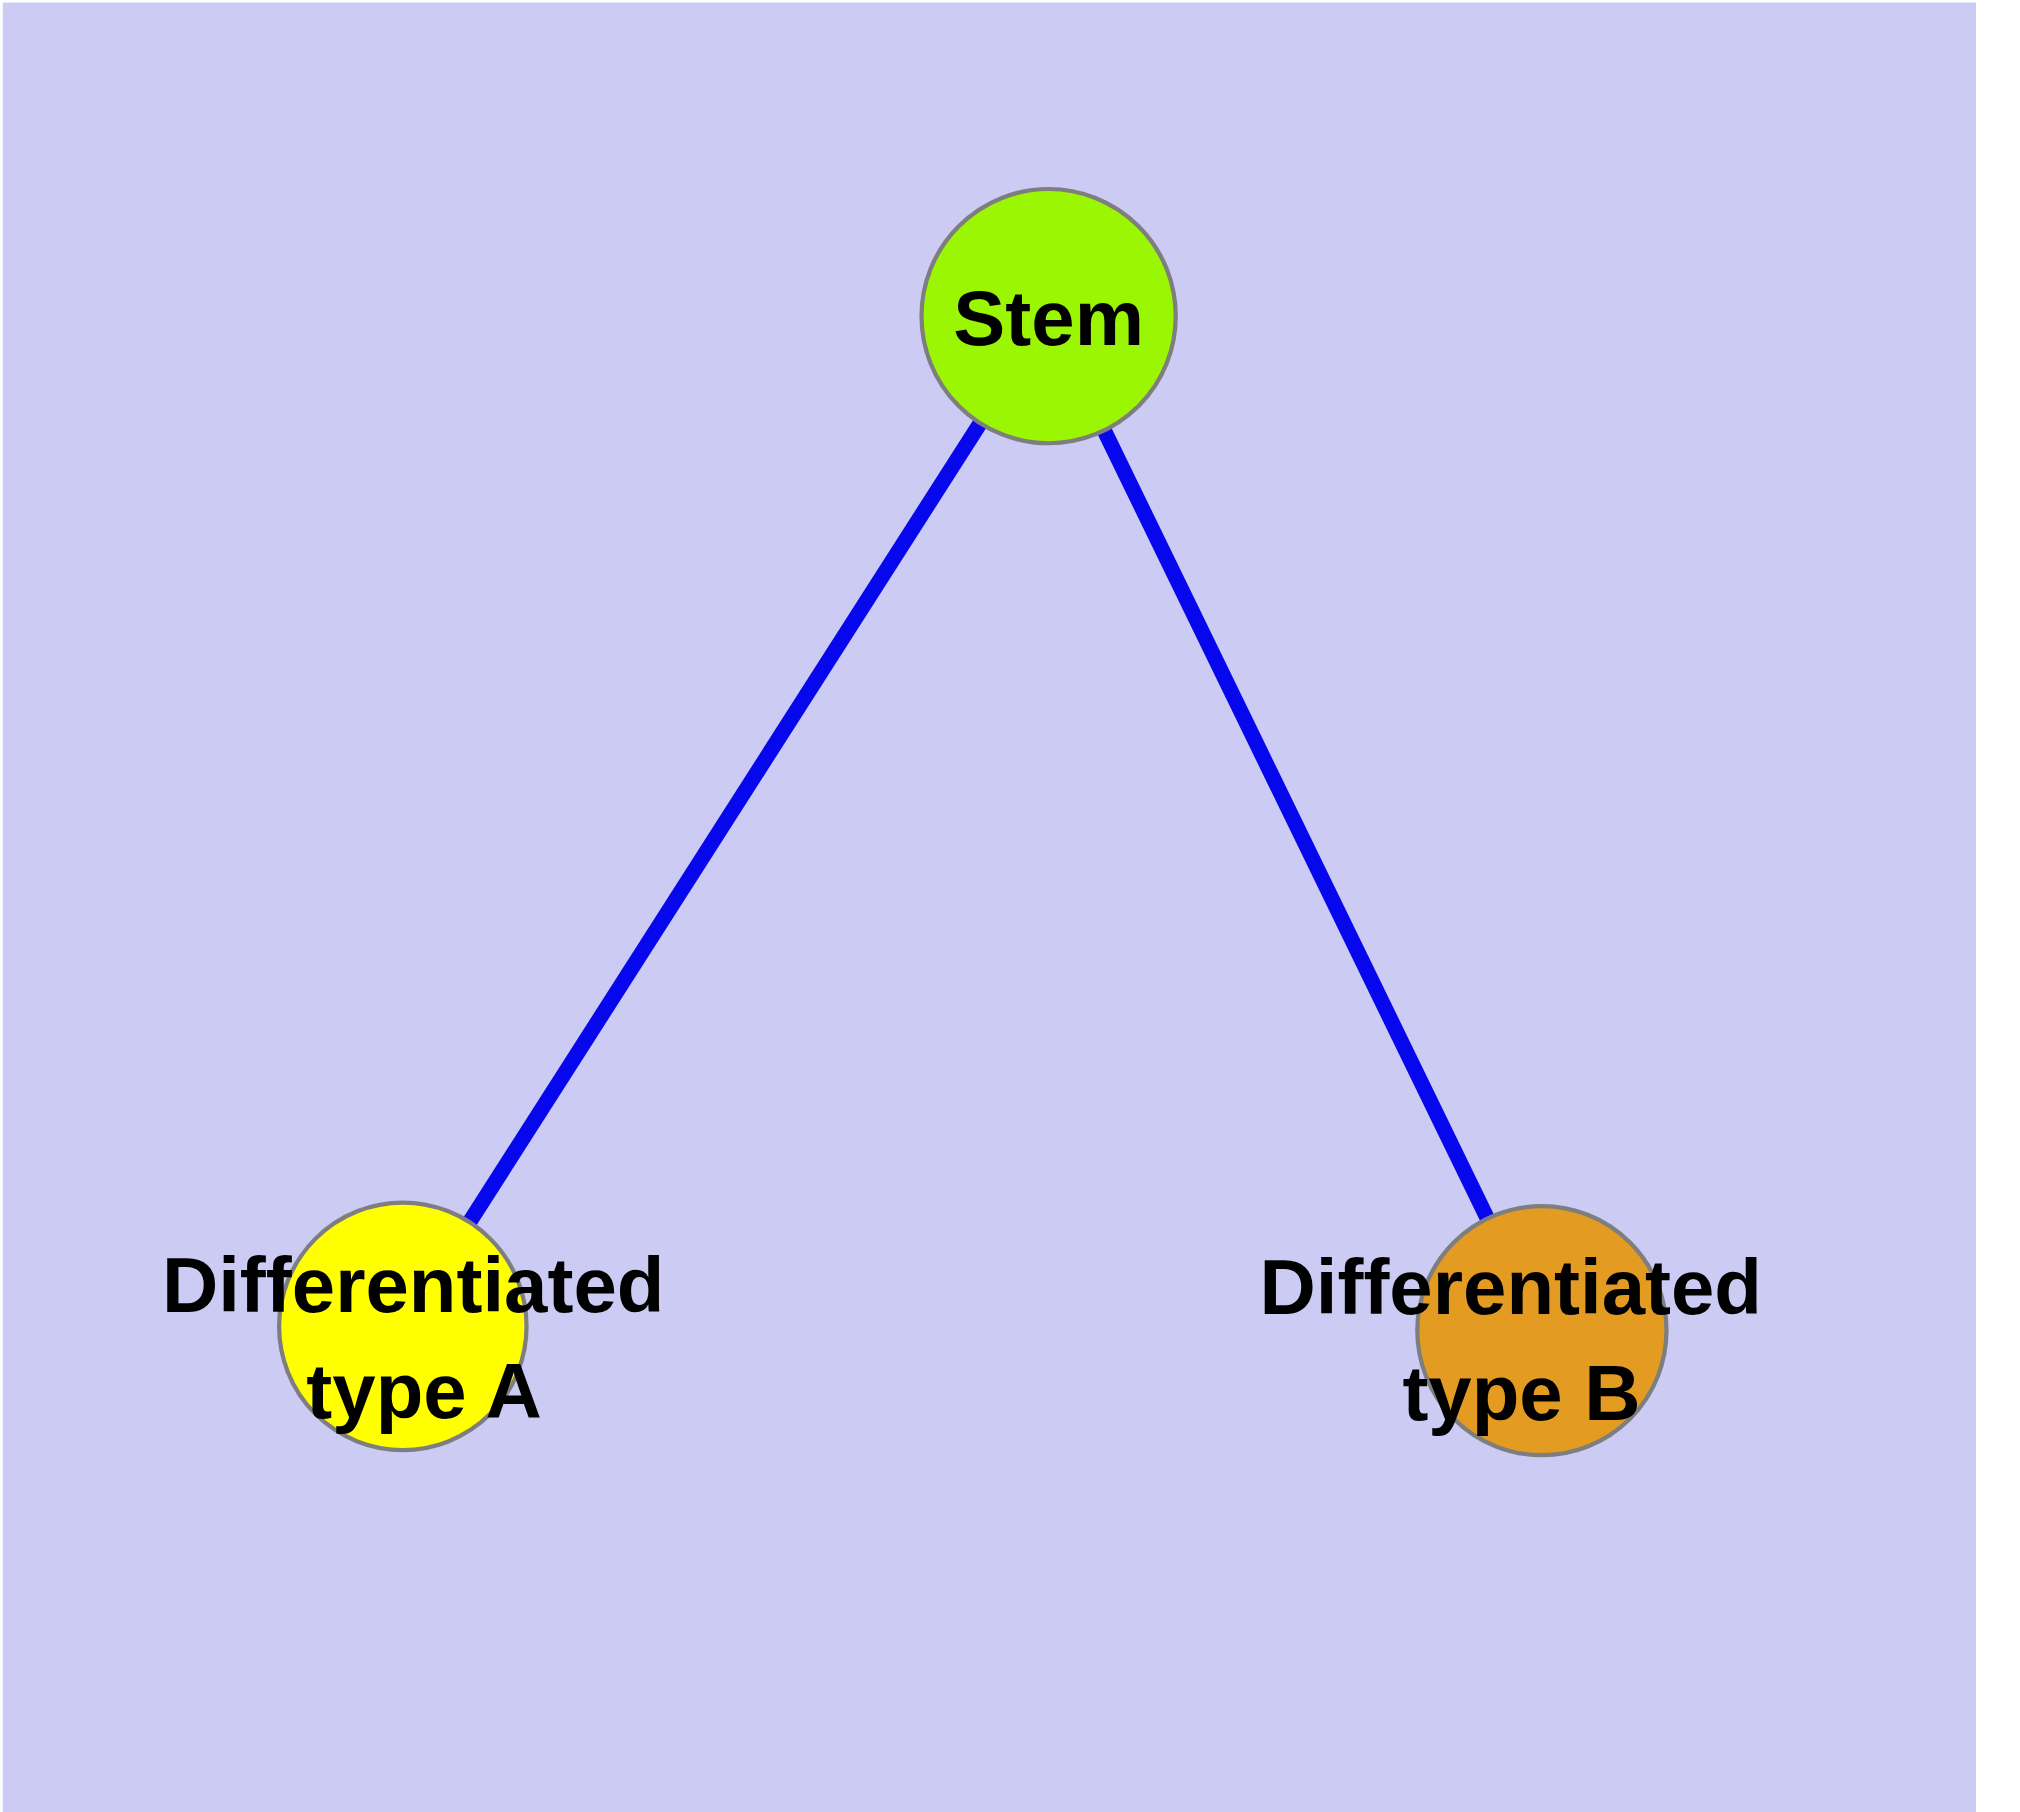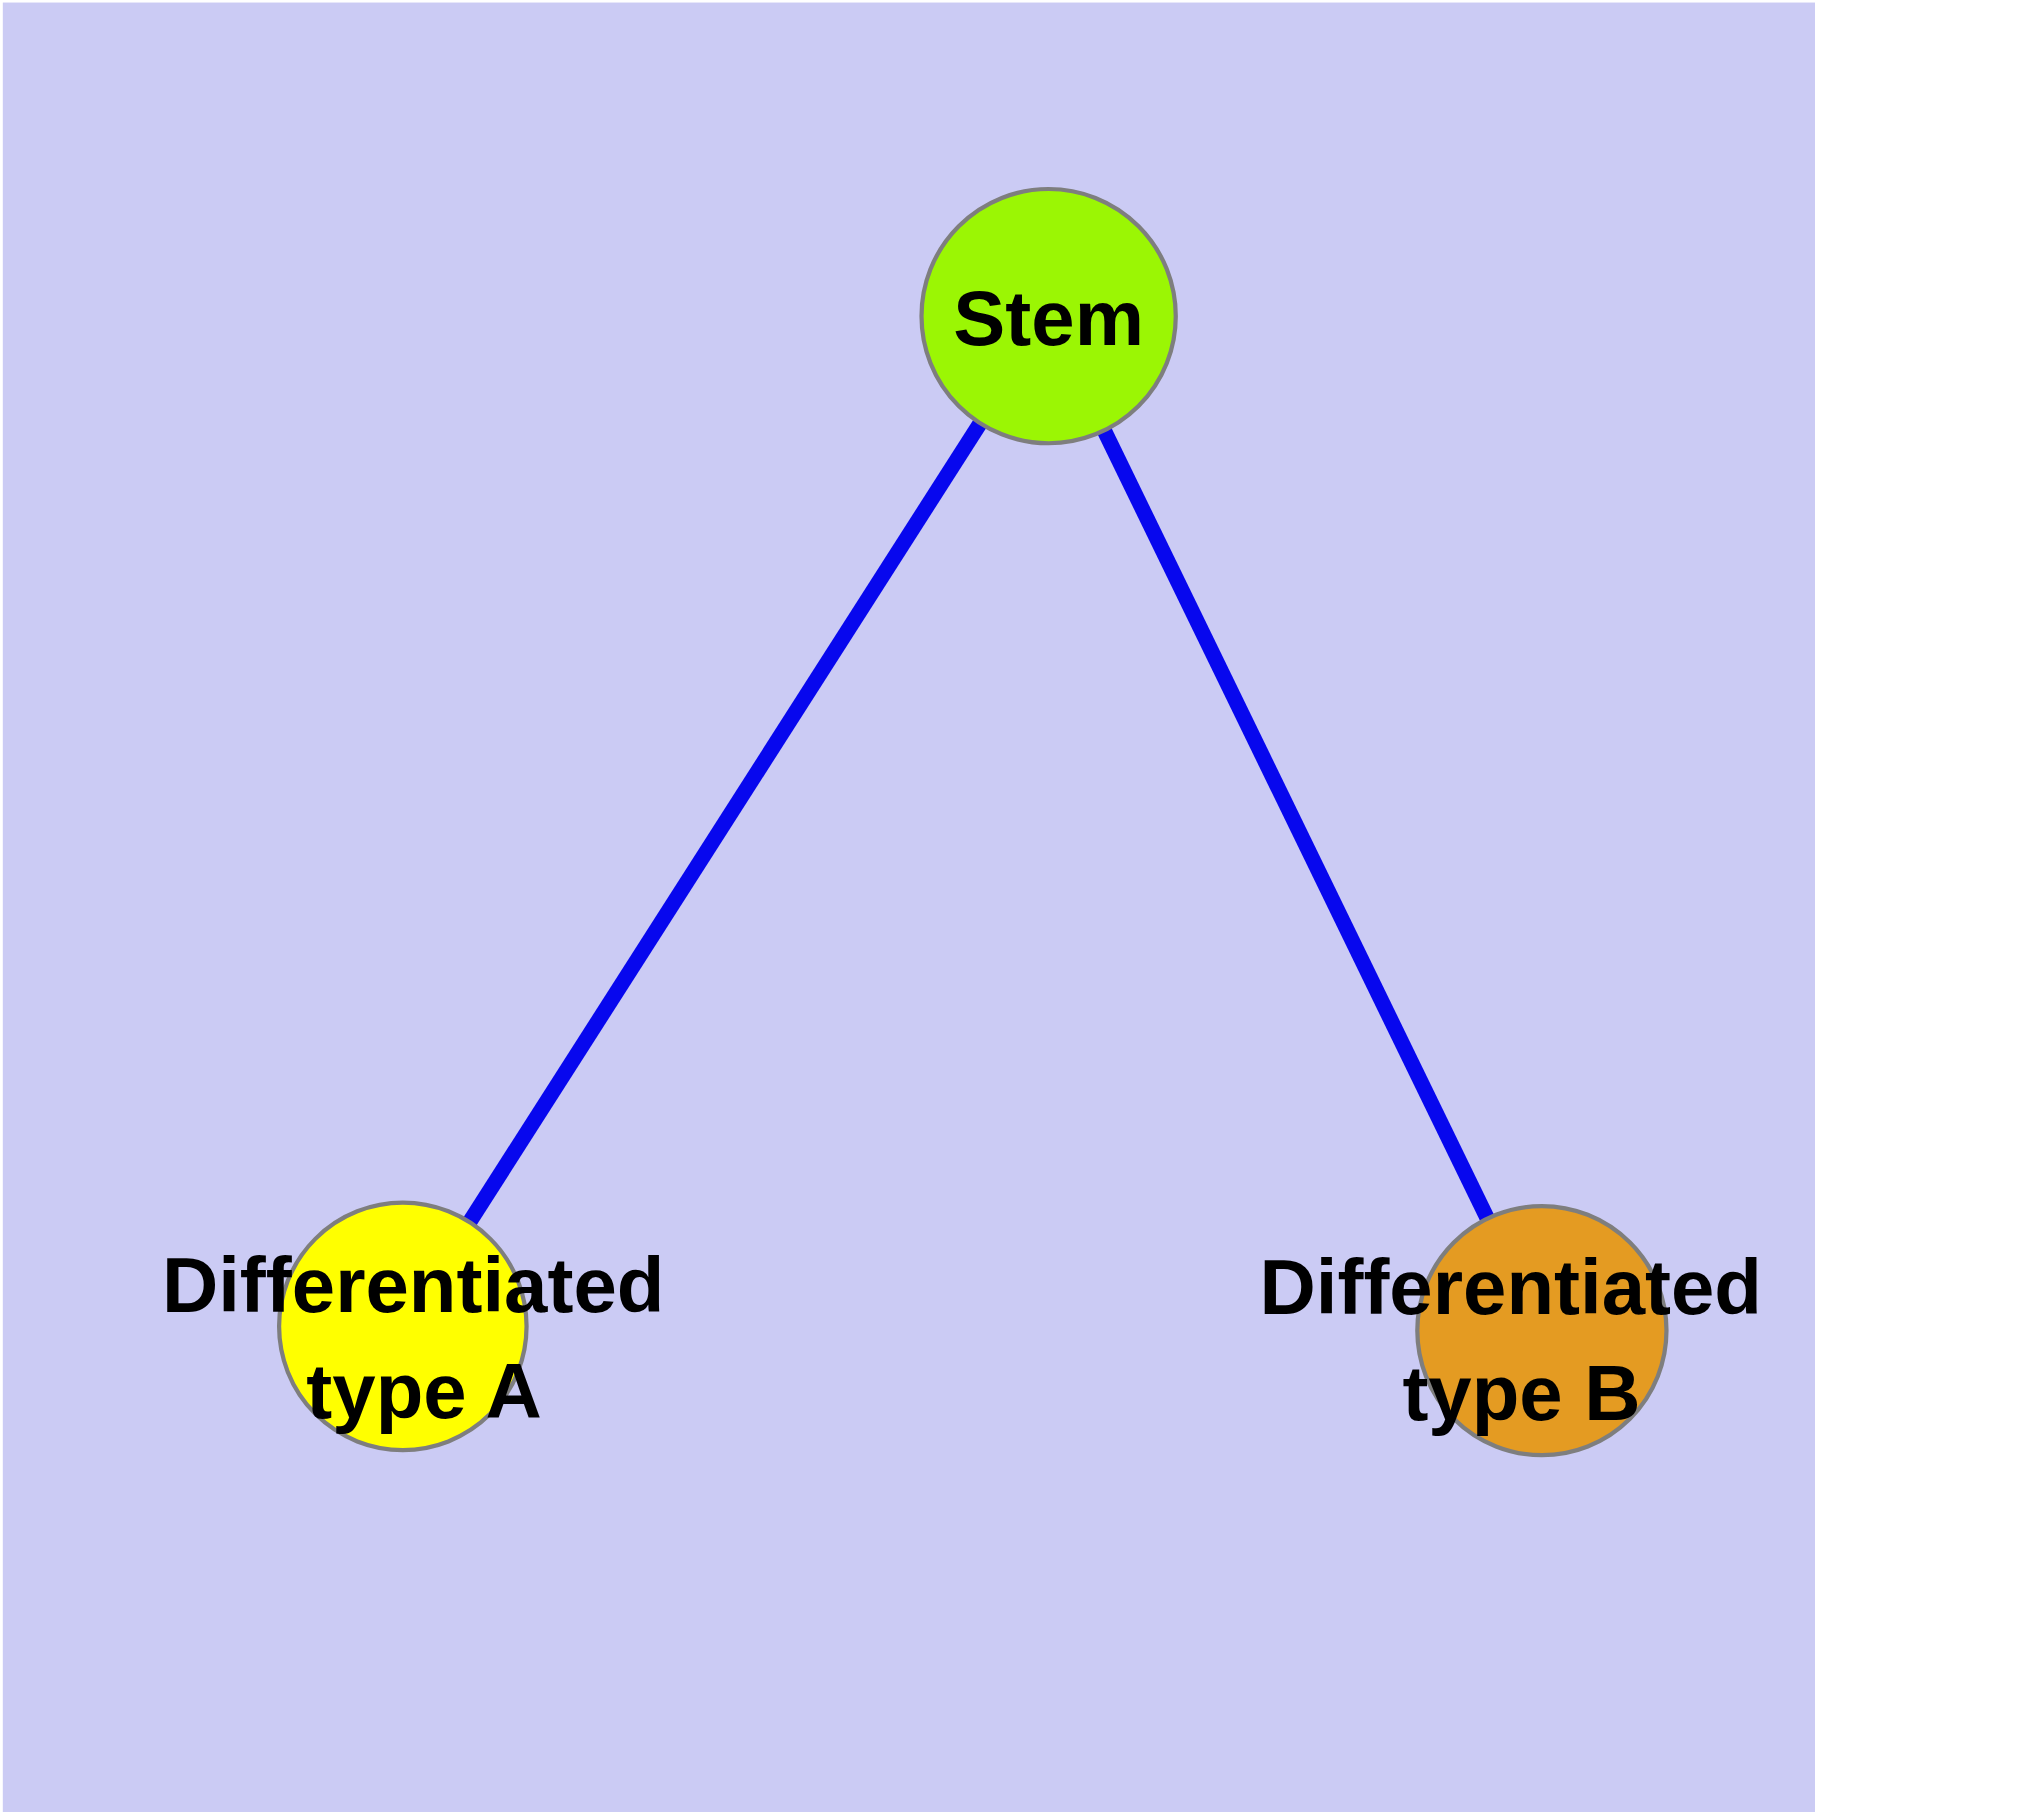--- a/index.html
+++ b/index.html
@@ -1,21 +1,21 @@
 <!DOCTYPE html>
 <html style="font-size:13.6px"><head>
 <meta charset="utf-8">
 <style>
   html, body {
     margin: 0;
     padding: 0;
     background: #ffffff;
   }
   .stage {
-    width: 1815px;
+    width: 1976px;
     height: 1812px;
     position: relative;
     overflow: hidden;
   }
   svg {
     display: block;
     width: 2021px;
     height: 1812px;
   }
   .node-label {

